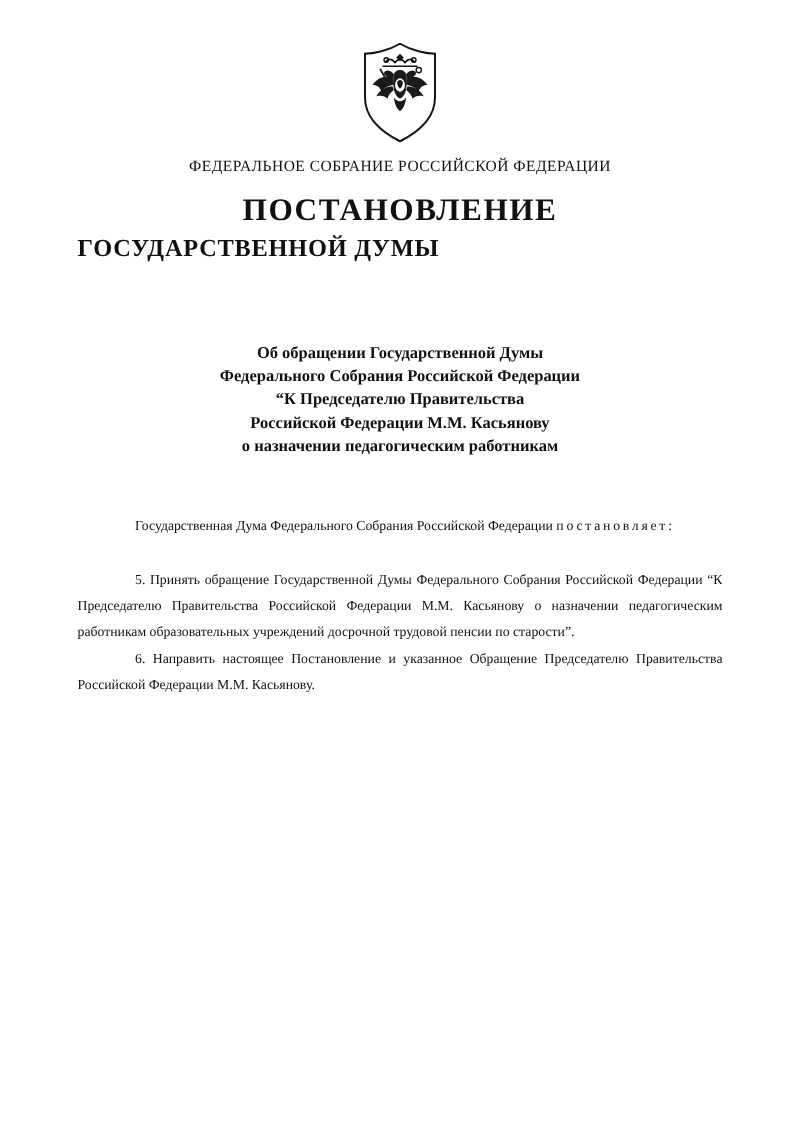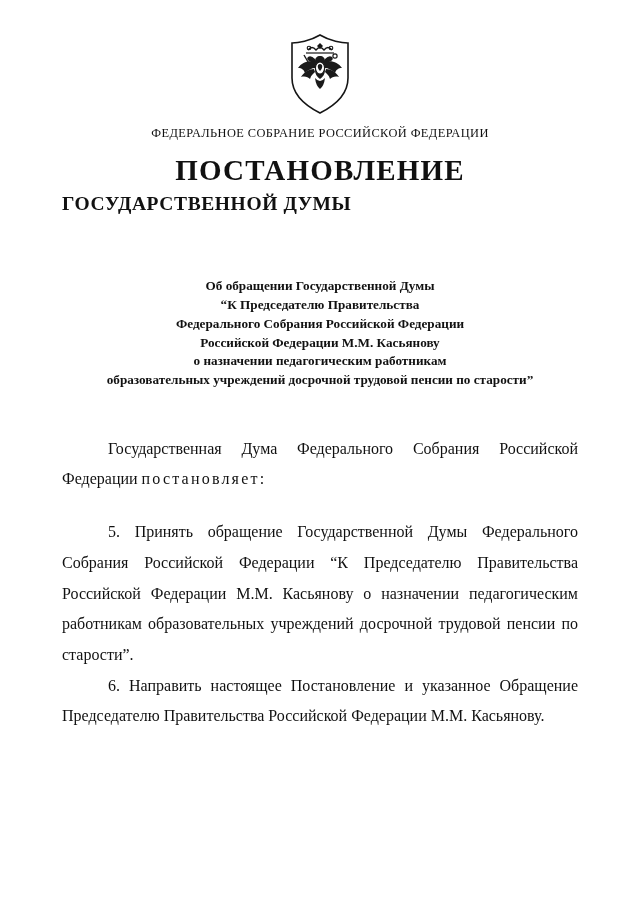--- a/index.html
+++ b/index.html
@@ -39,21 +39,21 @@
   .org-line {
     text-align: center;
     font-size: 12.4px;
     letter-spacing: 0.4px;
     margin-top: 2px;
     margin-bottom: 14px;
     white-space: nowrap;
   }
   .doc-title {
     text-align: center;
-    font-size: 29px;
+    font-size: 25px;
     font-weight: bold;
     letter-spacing: 1.2px;
     line-height: 1.1;
     margin: 0 0 6px 0;
   }
   .doc-subtitle {
     text-align: left;
     font-size: 19.5px;
     letter-spacing: 0.6px;
     line-height: 1.15;
@@ -66,21 +66,21 @@
     font-weight: bold;
     font-size: 13.2px;
     line-height: 1.42;
   }
   .subject-block div {
     white-space: nowrap;
   }
   
   .body-block {
     margin-top: 44px;
-    font-size: 16px;
+    font-size: 11px;
     line-height: 1.92;
     text-align: justify;
   }
   .para {
     margin: 0 0 0 0;
     text-indent: 46px;
     text-align: justify;
     text-justify: inter-word;
   }
   .para.first {
@@ -126,25 +126,24 @@
     </svg>
   </div>
 
   <div class="org-line">ФЕДЕРАЛЬНОЕ СОБРАНИЕ РОССИЙСКОЙ ФЕДЕРАЦИИ</div>
 
   <h1 class="doc-title">ПОСТАНОВЛЕНИЕ</h1>
   <h2 class="doc-subtitle">ГОСУДАРСТВЕННОЙ ДУМЫ</h2>
 
   <div class="subject-block">
     <div>Об обращении Государственной Думы</div>
+    <div>Федерального Собрания Российской Федерации</div>
     <div>“К Председателю Правительства</div>
-    <div>Федерального Собрания Российской Федерации</div>
     <div>Российской Федерации М.М. Касьянову</div>
     <div>о назначении педагогическим работникам</div>
-    <div>образовательных учреждений досрочной трудовой пенсии по старости”</div>
   </div>
 
   <div class="body-block">
     <p class="para first"><span>Государственная Дума Федерального Собрания Российской Федерации </span><span class="spaced">постановляет:</span></p>
     <p class="para">5. Принять обращение Государственной Думы Федерального Собрания Российской Федерации “К Председателю Правительства Российской Федерации М.М. Касьянову о назначении педагогическим работникам образовательных учреждений досрочной трудовой пенсии по старости”.</p>
     <p class="para">6. Направить настоящее Постановление и указанное Обращение Председателю Правительства Российской Федерации М.М. Касьянову.</p>
   </div>
 
 </div>
 

